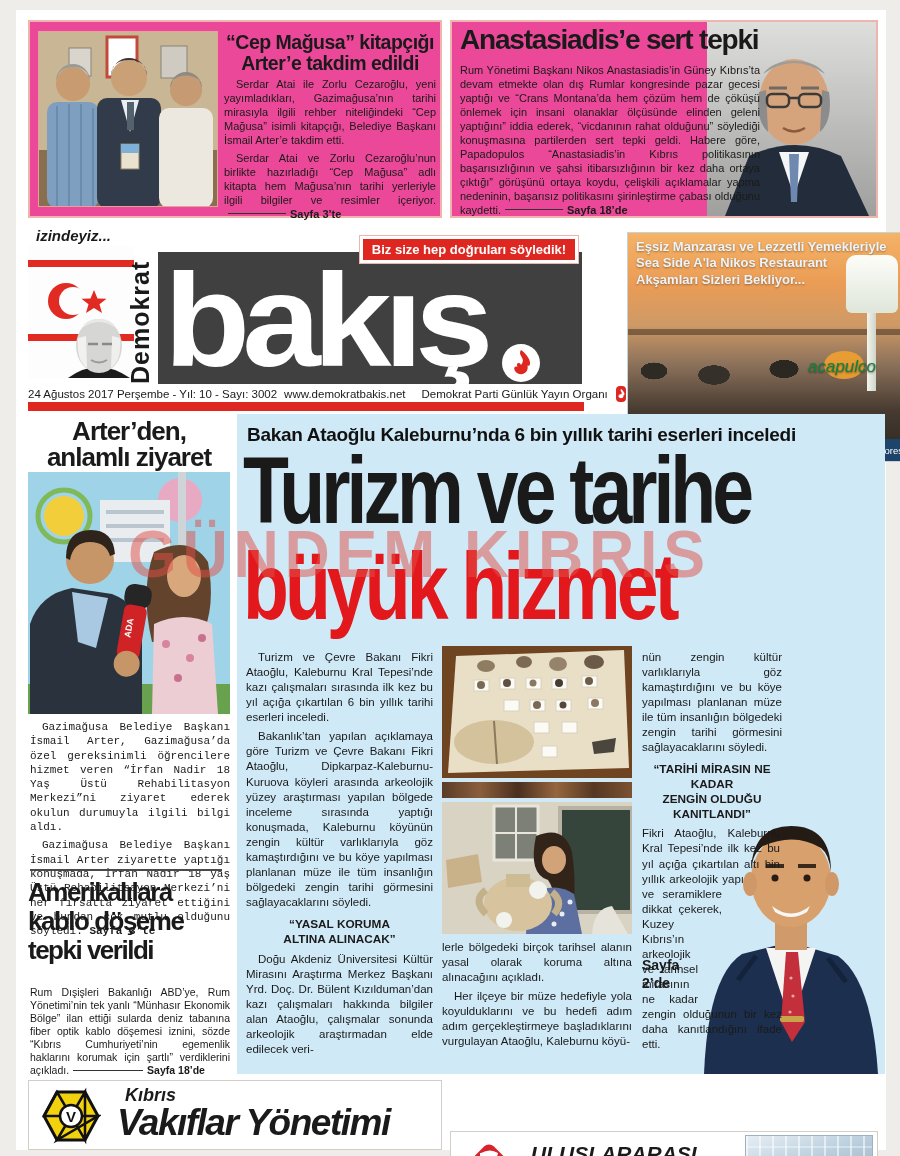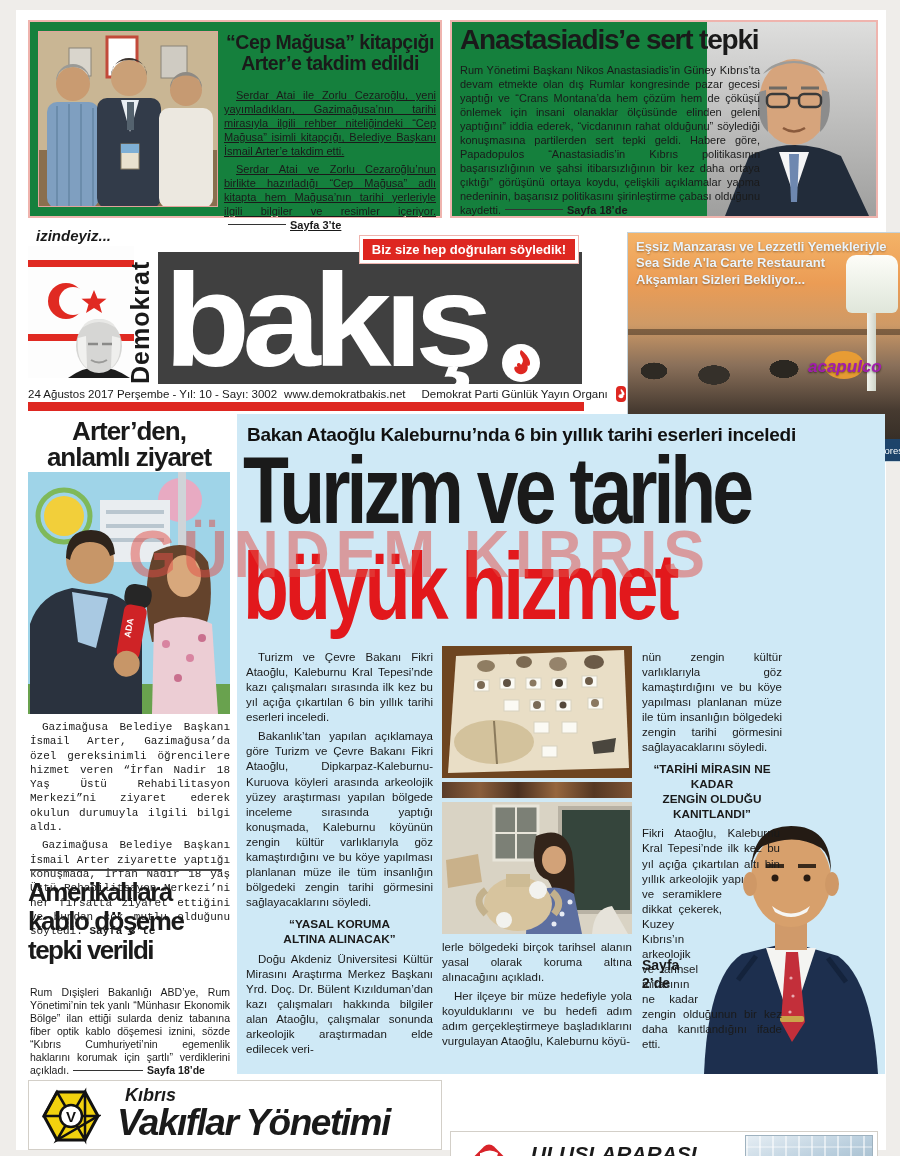--- a/index.html
+++ b/index.html
@@ -7,21 +7,21 @@
   #page{position:relative;width:900px;height:1156px;background:#efedea;overflow:hidden;
         font-family:"Liberation Sans",sans-serif;color:#1a1a1a;}
   .paper{position:absolute;left:16px;top:10px;width:870px;height:1140px;background:#fff;}
   .abs{position:absolute;}
   .jt{text-align:justify;}
   .ind{text-indent:12px;}
   p{margin:0 0 4px 0;}
   .lead{display:inline-block;height:1px;background:#333;vertical-align:middle;margin:0 4px 2px 4px;}
   .pref{font-weight:700;}
   
-  .tbox{border:2px solid #efb4ae;background:#15803d;}
+  .tbox{border:2px solid #efb4ae;background:#ec4899;}
   .tl-head{font-size:19.5px;font-weight:800;text-align:center;line-height:1.08;letter-spacing:-0.5px;}
   .smallbody{font-size:11px;line-height:1.27;}
   .tr-head{font-size:28px;font-weight:800;letter-spacing:-1.2px;}
   
   .motto{font-style:italic;font-weight:700;font-size:15px;}
   .vert{writing-mode:vertical-rl;transform:rotate(180deg);font-size:25px;font-weight:800;letter-spacing:1px;}
   .redbox{background:#404040;overflow:visible;}
   .logotext{font-size:126px;font-weight:800;color:#fff;letter-spacing:-7px;line-height:1;
             transform:scaleX(1.12) scaleY(1.04);transform-origin:0 0;}
   .banner{background:#de2721;border:3px solid #fff;color:#fff;font-weight:700;font-size:13px;
@@ -31,21 +31,21 @@
   
   .acap{overflow:hidden;border:1px solid #c4d2da;}
   .acap-bg{position:absolute;inset:0;background:linear-gradient(#f4b367 0%,#eb9c55 22%,#cf9a66 40%,#8a705a 58%,#463a30 78%,#2b2620 100%);}
   .acap-txt{font-size:13px;font-weight:700;color:#eaf4fc;line-height:1.25;text-shadow:0 1px 2px rgba(60,30,0,.45);}
   .acap-bar{position:absolute;left:0;right:0;bottom:0;height:22px;background:rgba(28,70,112,.93);
             display:flex;align-items:center;justify-content:center;gap:5px;color:#fff;font-size:9.5px;}
   .cic{display:inline-flex;width:12px;height:12px;border-radius:50%;background:#fff;color:#1c4670;
        font-size:8px;font-weight:700;align-items:center;justify-content:center;}
   .lamp-shade{background:linear-gradient(#fdfdf8,#dfe6da);border-radius:10px 10px 6px 6px;}
   .lamp-pole{background:linear-gradient(90deg,#f2f4ee,#cfd4c8);}
-  .acap-brand{font-style:italic;font-weight:700;font-size:17px;color:#a21caf;text-shadow:0 1px 2px rgba(0,0,0,.5);}
+  .acap-brand{font-style:italic;font-weight:400;font-size:17px;color:#15803d;text-shadow:0 1px 2px rgba(0,0,0,.5);}
   
   .lh1{font-size:26px;font-weight:800;text-align:center;line-height:1.0;letter-spacing:-1px;}
   .lh2{font-size:26px;font-weight:800;line-height:1.12;letter-spacing:-1.5px;}
   .lbody{font-size:11px;line-height:1.3;}
   
   .panel{background:#cfe9f6;}
   .kicker{font-size:19px;font-weight:700;letter-spacing:-0.3px;color:#111;}
   .huge{font-size:94px;font-weight:700;letter-spacing:-5px;line-height:0.95;white-space:nowrap;
         transform:scaleX(0.80);transform-origin:0 0;}
   .huge.red{color:#e2181c;}
@@ -94,21 +94,21 @@
         <rect x="120" y="76" width="54" height="100" rx="10" fill="#ece8e0"></rect>
         <circle cx="147" cy="58" r="16" fill="#c69a72"></circle>
         <path d="M131 56 a16 16 0 0 1 32 0 l-3 -8 a16 11 0 0 0 -26 0 Z" fill="#8e8a84"></path>
       </svg>
     </div>
     <div class="abs" style="left:194px;top:10px;width:212px;">
       <div class="tl-head">
         <div>“Cep Mağusa” kitapçığı</div>
         <div>Arter’e takdim edildi</div>
       </div>
-      <div class="smallbody jt" style="margin-top:15px;text-decoration:underline;">
+      <div class="smallbody jt" style="margin-top:4px;">
         <p class="ind">Serdar Atai ile Zorlu Cezaroğlu, yeni yayımladıkları, Gazimağusa’nın tarihi mirasıyla ilgili rehber niteliğindeki “Cep Mağusa” isimli kitapçığı, Belediye Başkanı İsmail Arter’e takdim etti.</p>
         <p class="ind" style="margin-bottom:0;"><span>Serdar Atai ve Zorlu Cezaroğlu’nun birlikte hazırladığı “Cep Mağusa” adlı kitapta hem Mağusa’nın tarihi yerleriyle ilgili bilgiler ve resimler içeriyor.</span><span class="lead" style="width:58px;"></span><span class="pref">Sayfa 3’te</span></p>
       </div>
     </div>
   </div>
 
   <div class="abs tbox" style="left:450px;top:20px;width:428px;height:198px;overflow:hidden;">
     <div class="abs" style="left:255px;top:0;width:173px;height:194px;">
       <svg width="173" height="194" viewBox="0 0 173 194">
         <defs>
@@ -187,21 +187,21 @@
     <div class="acap-bg"></div>
     <div class="abs" style="left:0;top:96px;width:288px;height:6px;background:rgba(40,30,22,.45);"></div>
     <div class="abs" style="left:6px;top:118px;width:200px;height:40px;background:
       radial-gradient(ellipse 22px 14px at 20px 20px,#2e2a24 60%,rgba(0,0,0,0) 61%),
       radial-gradient(ellipse 26px 16px at 80px 24px,#35302a 60%,rgba(0,0,0,0) 61%),
       radial-gradient(ellipse 24px 15px at 150px 18px,#2b2721 60%,rgba(0,0,0,0) 61%);"></div>
     <div class="abs lamp-shade" style="left:218px;top:22px;width:52px;height:58px;"></div>
     <div class="abs lamp-pole" style="left:239px;top:80px;width:9px;height:78px;"></div>
     <div class="abs acap-txt" style="left:8px;top:6px;">
       <div>Eşsiz Manzarası ve Lezzetli Yemekleriyle</div>
-      <div>Sea Side A'la Carte Restaurant</div>
+      <div>Sea Side A'la Nikos Restaurant</div>
       <div>Akşamları Sizleri Bekliyor...</div>
     </div>
     <div class="abs" style="left:196px;top:118px;width:40px;height:28px;border-radius:50%;background:#f0a030;opacity:.9;"></div>
     <div class="abs acap-brand" style="left:180px;top:124px;">acapulco</div>
     <div class="acap-bar">
       <span class="cic">✉</span>
       <span>info@acapulco.com.tr</span>
       <span class="cic">✆</span>
       <span>0392 650 45 00</span>
       <span class="cic">f</span>

